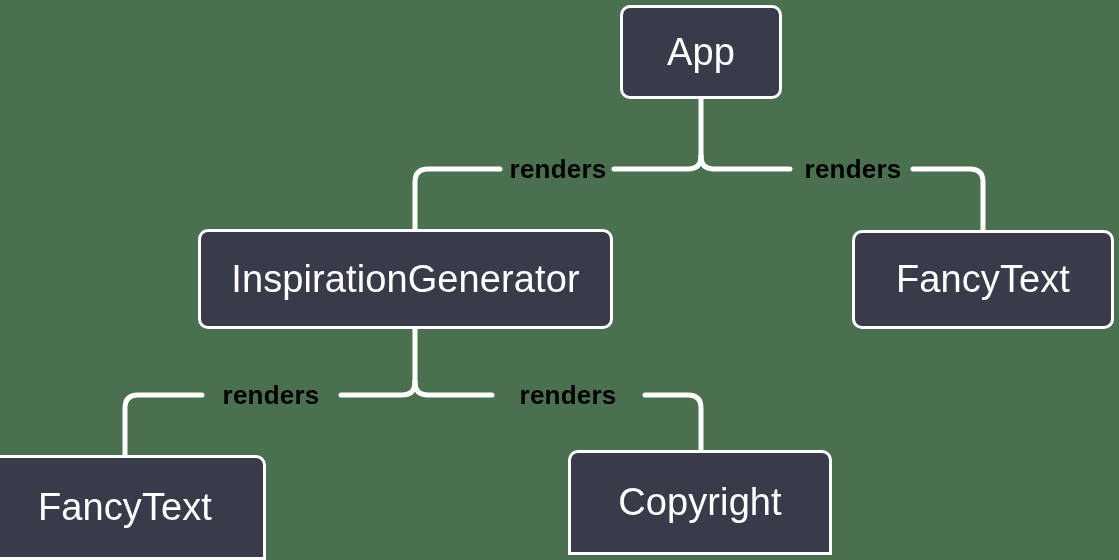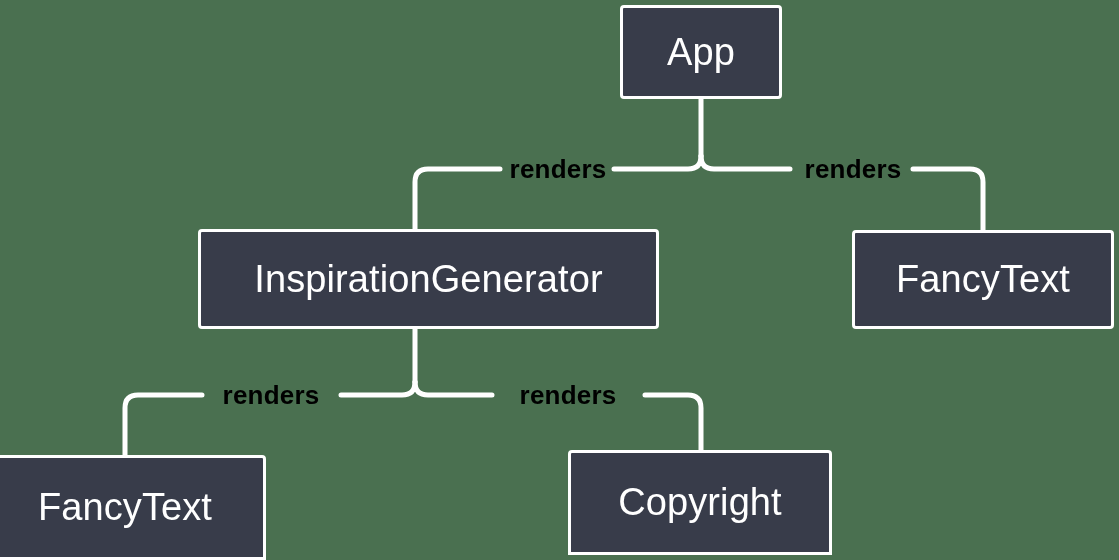--- a/index.html
+++ b/index.html
@@ -21,21 +21,21 @@
     top: 0;
     width: 1119px;
     height: 560px;
     pointer-events: none;
   }
   .node {
     position: absolute;
     box-sizing: border-box;
     background: #383c4a;
     border: 3px solid #ffffff;
-    border-radius: 4px;
+    border-radius: 10px;
     color: #ffffff;
     display: flex;
     align-items: center;
     justify-content: center;
     font-size: 38px;
     font-weight: 400;
     letter-spacing: 0.1px;
     white-space: nowrap;
     z-index: 2;
   }
@@ -74,21 +74,21 @@
       <path d="M 202 395 L 138 395 Q 125 395 125 408 L 125 455"></path>
 
       <path d="M 645 395 L 688 395 Q 701 395 701 408 L 701 455"></path>
     </g>
   </svg>
 
   <div class="node" style="left:620px; top:5px; width:162px; height:94px;">
     <span>App</span>
   </div>
 
-  <div class="node" style="left:198px; top:229px; width:461px; height:100px;text-align:center;">
+  <div class="node" style="left:198px; top:229px; width:415px; height:100px;text-align:center;">
     <span>InspirationGenerator</span>
   </div>
 
   <div class="node" style="left:852px; top:230px; width:262px; height:99px;">
     <span>FancyText</span>
   </div>
 
   <div class="node" style="left:-16px; top:455px; width:282px; height:105px; border-bottom-left-radius:0; border-bottom-right-radius:0;">
     <span>FancyText</span>
   </div>

